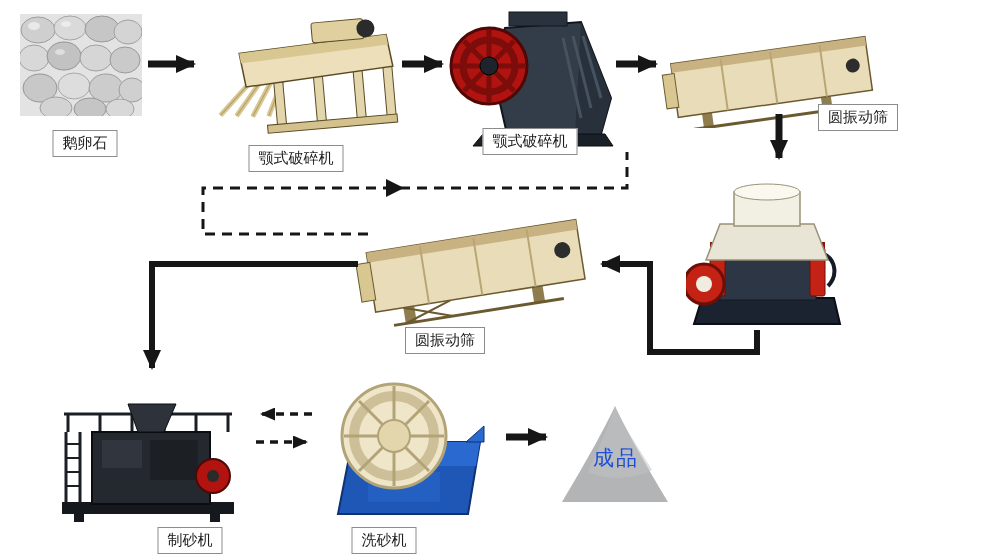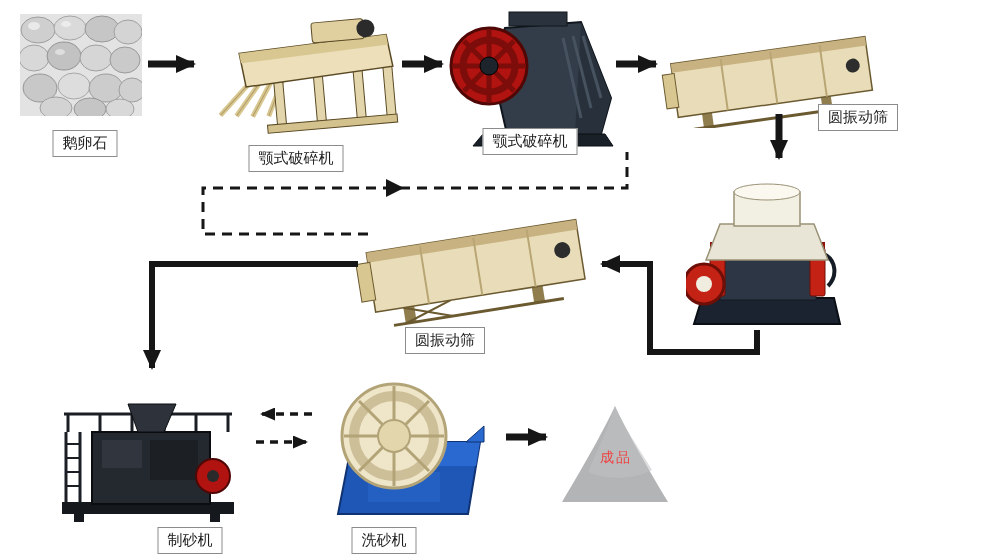--- a/index.html
+++ b/index.html
@@ -10,21 +10,21 @@
   .machine{position:absolute;z-index:2;}
   .machine svg{display:block;}
   .overlay{position:absolute;left:0;top:0;z-index:3;pointer-events:none;}
   .label-box{
     position:absolute;z-index:5;transform:translateX(-50%);
     background:#ffffff;border:1px solid #8c8c8c;
     padding:2px 9px;font-size:15px;line-height:21px;color:#1c1c1c;white-space:nowrap;
   }
   .product-label{
     position:absolute;z-index:5;transform:translate(-50%,-50%);
-    font-size:14px;color:#ef4444;letter-spacing:2px;white-space:nowrap;
+    font-size:21px;color:#1d4ed8;letter-spacing:2px;white-space:nowrap;
   }
 </style>
 </head>
 <body>
 
 <div class="canvas">
 
   <div class="machine" style="left:20px;top:14px;">
     <svg width="122" height="102" viewBox="0 0 122 102">
       <rect width="122" height="102" fill="#e3e3e3"></rect>

